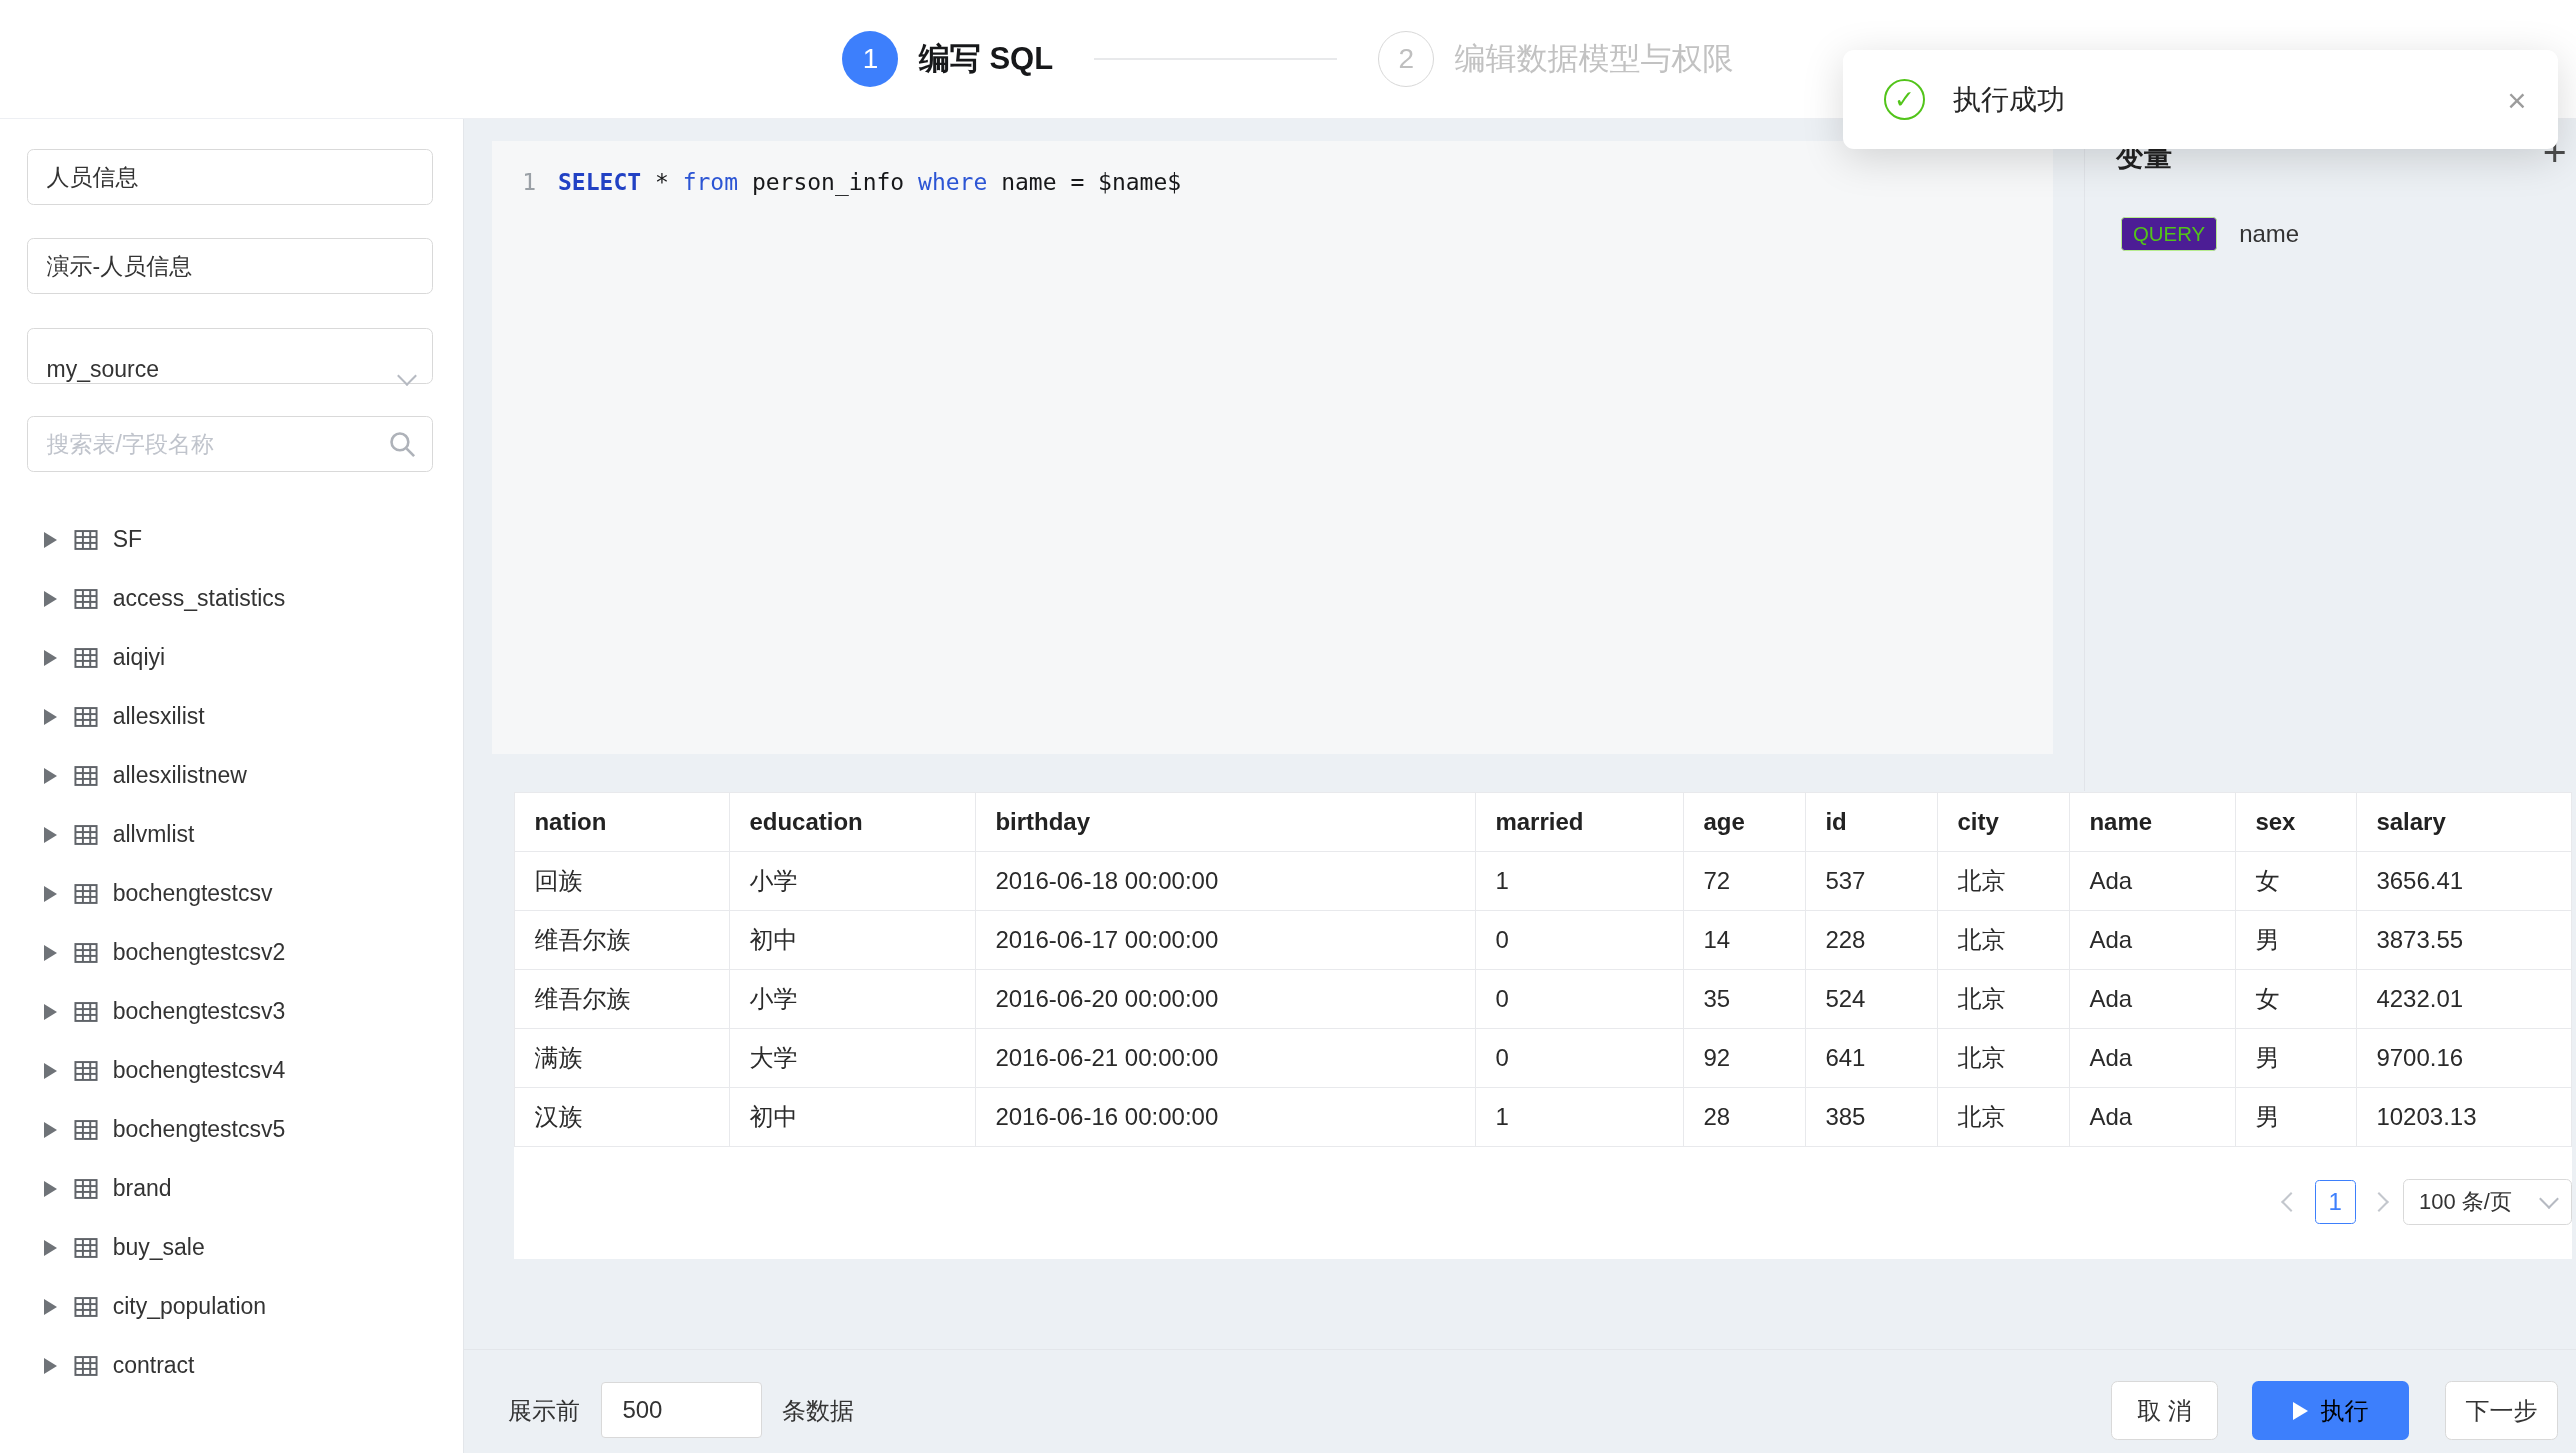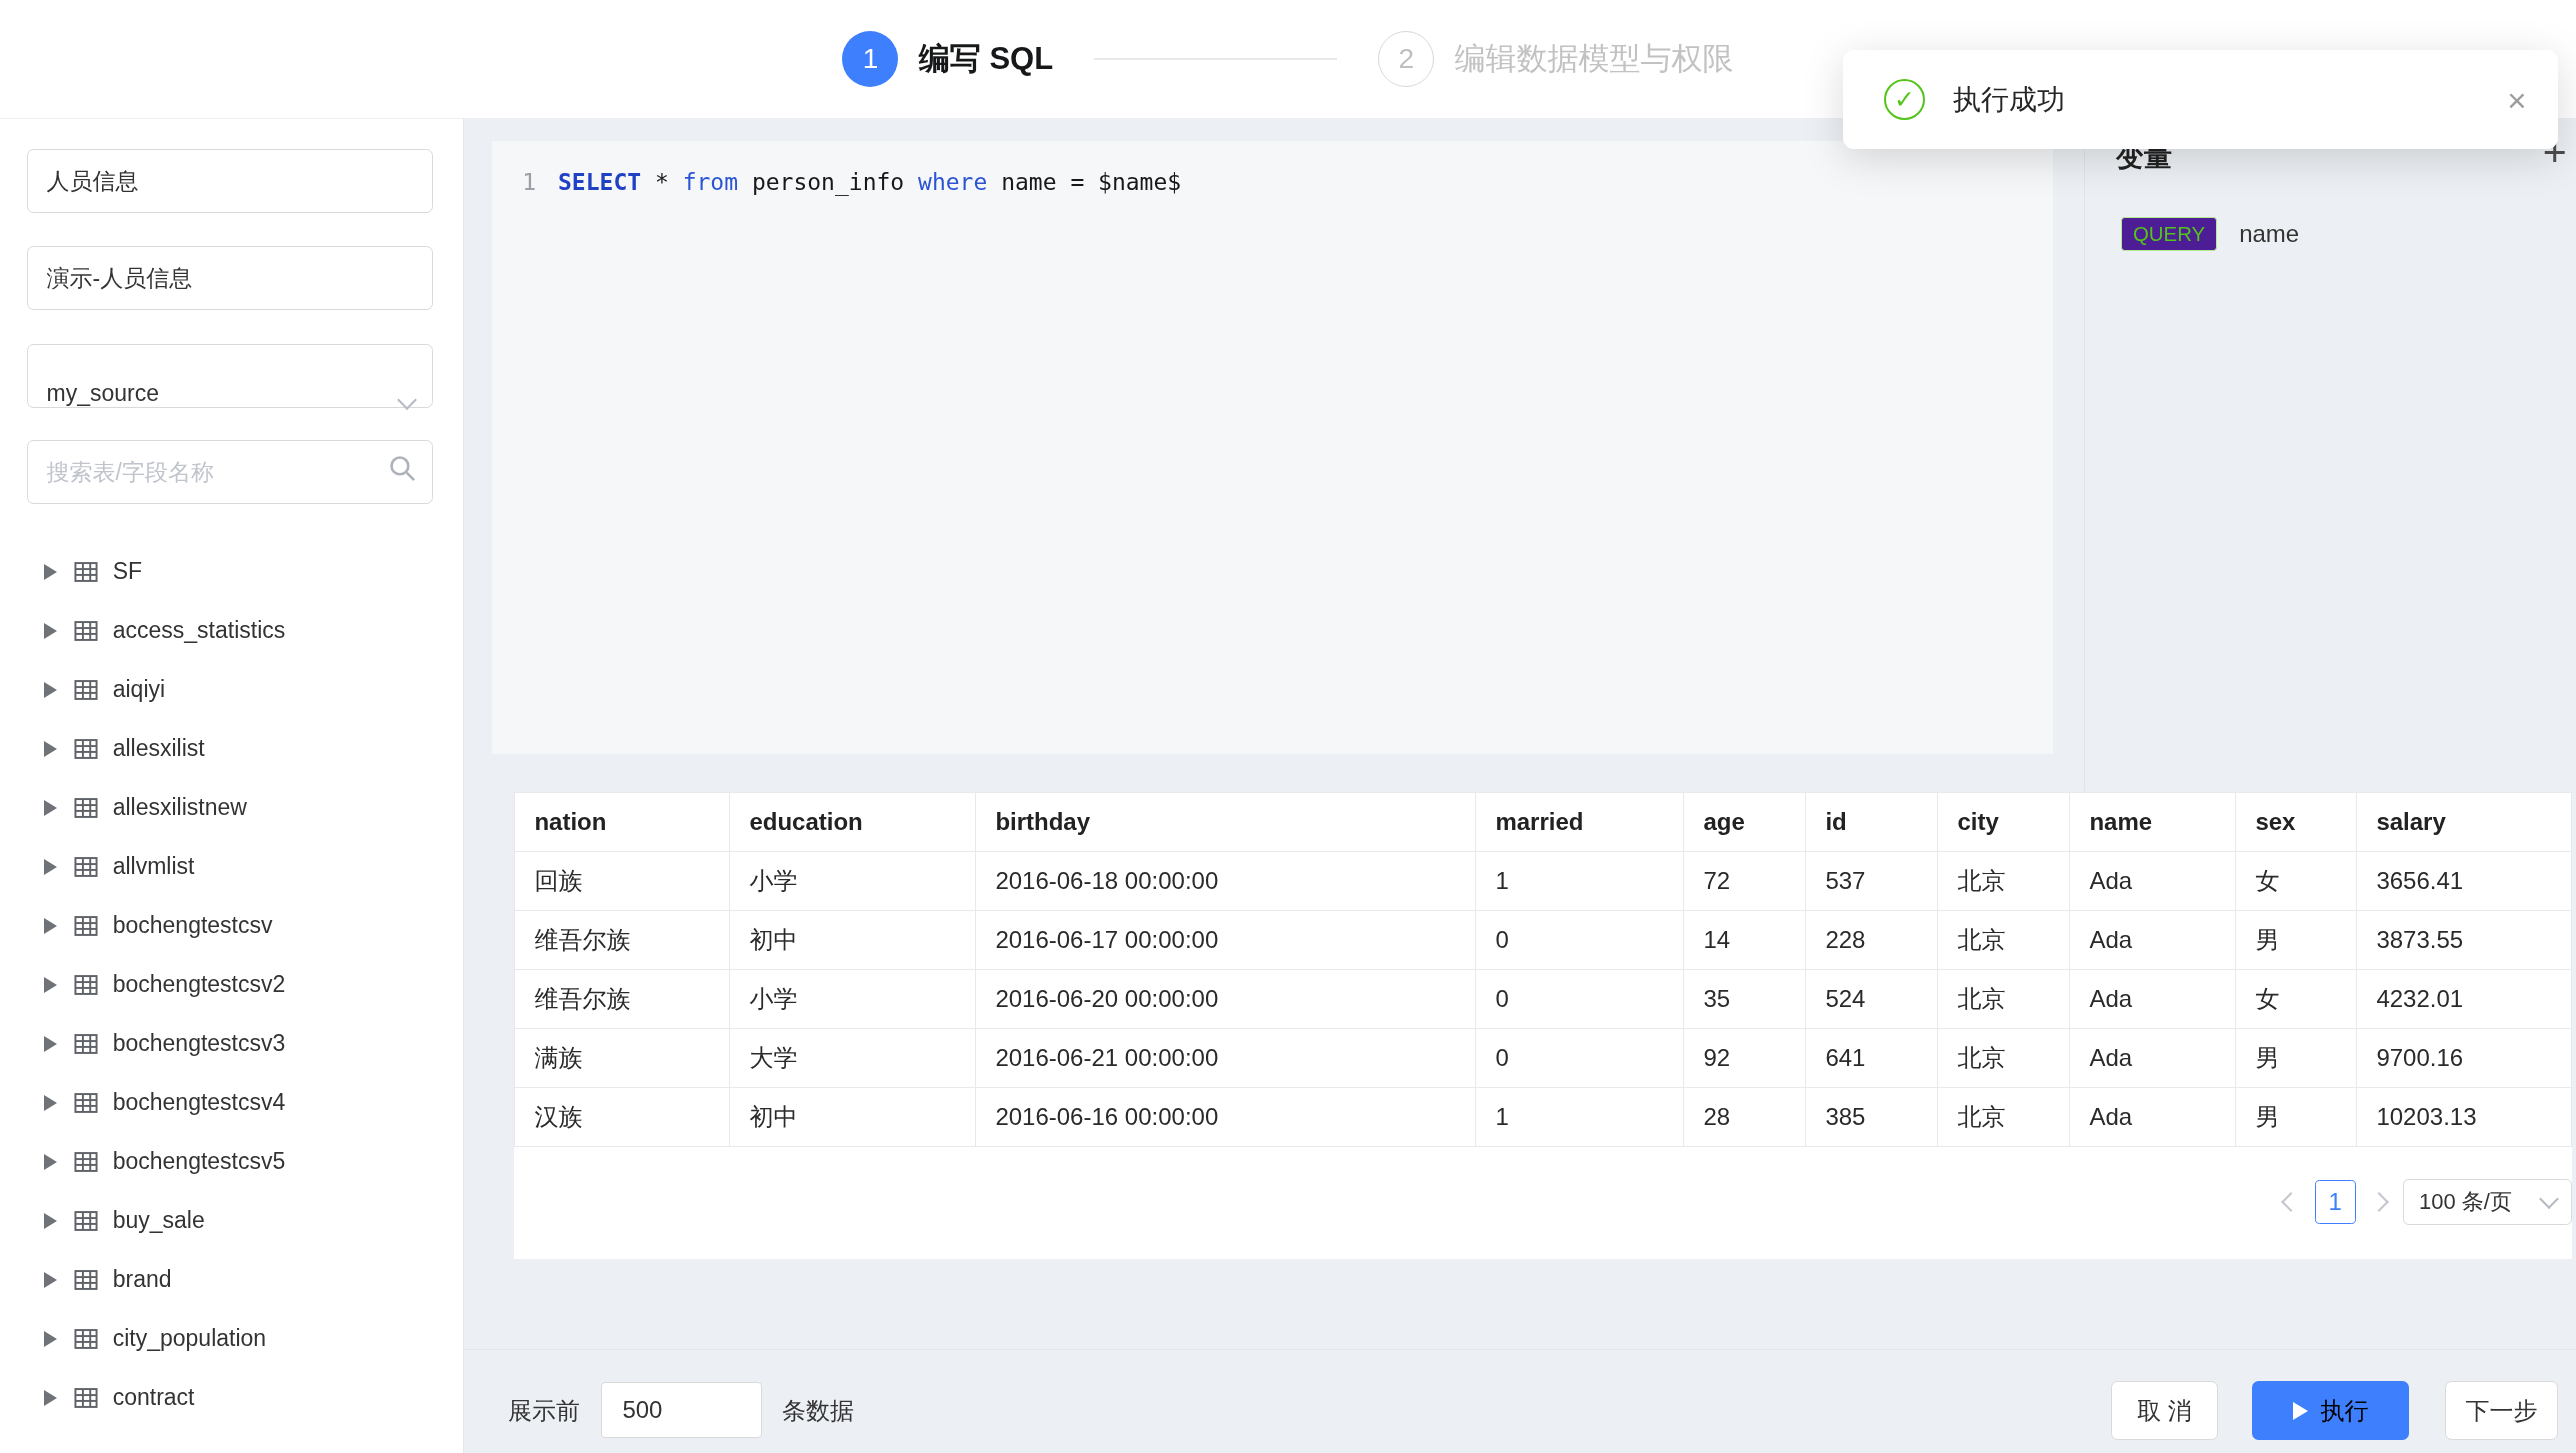--- a/index.html
+++ b/index.html
@@ -22,21 +22,21 @@
   .step.inactive .step-label{color:#c2c2c2;font-weight:400;}
 
   
   .toast{position:absolute;left:1843px;top:50px;width:715px;height:99px;background:#fff;border-radius:11px;box-shadow:0 9.3px 41px rgba(0,0,0,0.15);display:flex;align-items:center;z-index:50;}
   .toast-icon{width:41px;height:41px;border-radius:50%;border:2.8px solid var(--success,#52c41a);color:var(--success,#52c41a);display:flex;align-items:center;justify-content:center;font-size:25px;font-weight:700;margin:0 28px 0 41px;flex:none;}
   .toast-text{font-size:28px;color:#262626;}
   .toast-close{position:absolute;right:31.5px;top:50%;transform:translateY(-50%);color:#9c9c9c;font-size:33px;line-height:1;cursor:pointer;}
 
   
   .sidebar{position:absolute;left:0;top:119px;width:464px;height:1334px;background:#fff;border-right:0.9px solid #e3e6ea;overflow:hidden;z-index:4;}
-  .sb-field{display:block;width:406px;margin-left:27px;height:64px;border:0.9px solid #d9d9d9;border-radius:6.5px;background:#fff;font-size:23px;color:#333;padding:0 18.5px;font-family:inherit;}
+  .sb-field{display:block;width:406px;margin-left:27px;height:56px;border:0.9px solid #d9d9d9;border-radius:6.5px;background:#fff;font-size:23px;color:#333;padding:0 18.5px;font-family:inherit;}
   input.sb-field::placeholder{color:#c0c4cc;}
   .mt32{margin-top:30px;} .mt36{margin-top:33px;} .mt37{margin-top:34px;} .mt35{margin-top:32px;}
   .sb-select{display:flex;align-items:flex-end;justify-content:space-between;cursor:pointer;}
   .chev{width:14px;height:14px;border-right:2.8px solid #b6bac2;border-bottom:2.8px solid #b6bac2;transform:rotate(45deg);margin-top:-5.6px;flex:none;}
   .search-wrap{position:relative;width:406px;margin-left:27px;}
   .search-wrap input{width:406px;margin-left:0;padding-right:61px;}
   .search-icon{position:absolute;right:15px;top:13px;}
 
   .tree{margin-top:38px;}
   .tree-item{height:59px;display:flex;align-items:center;padding-left:44px;font-size:23px;color:#333;cursor:pointer;}
@@ -275,34 +275,34 @@
         <span class="caret"></span>
         <span class="tbl-icon">
           <svg width="26" height="26" viewBox="0 0 16 16" fill="none">
             <rect x="1.5" y="2.5" width="13" height="11" stroke="#5f6368" stroke-width="1.2"></rect>
             <line x1="1.5" y1="6.2" x2="14.5" y2="6.2" stroke="#5f6368" stroke-width="1.2"></line>
             <line x1="1.5" y1="9.8" x2="14.5" y2="9.8" stroke="#5f6368" stroke-width="1.2"></line>
             <line x1="6.1" y1="2.5" x2="6.1" y2="13.5" stroke="#5f6368" stroke-width="1.2"></line>
             <line x1="10.6" y1="2.5" x2="10.6" y2="13.5" stroke="#5f6368" stroke-width="1.2"></line>
           </svg>
         </span>
+        <span>brand</span>
+      </div>
+      <div class="tree-item">
+        <span class="caret"></span>
+        <span class="tbl-icon">
+          <svg width="26" height="26" viewBox="0 0 16 16" fill="none">
+            <rect x="1.5" y="2.5" width="13" height="11" stroke="#5f6368" stroke-width="1.2"></rect>
+            <line x1="1.5" y1="6.2" x2="14.5" y2="6.2" stroke="#5f6368" stroke-width="1.2"></line>
+            <line x1="1.5" y1="9.8" x2="14.5" y2="9.8" stroke="#5f6368" stroke-width="1.2"></line>
+            <line x1="6.1" y1="2.5" x2="6.1" y2="13.5" stroke="#5f6368" stroke-width="1.2"></line>
+            <line x1="10.6" y1="2.5" x2="10.6" y2="13.5" stroke="#5f6368" stroke-width="1.2"></line>
+          </svg>
+        </span>
         <span>buy_sale</span>
-      </div>
-      <div class="tree-item">
-        <span class="caret"></span>
-        <span class="tbl-icon">
-          <svg width="26" height="26" viewBox="0 0 16 16" fill="none">
-            <rect x="1.5" y="2.5" width="13" height="11" stroke="#5f6368" stroke-width="1.2"></rect>
-            <line x1="1.5" y1="6.2" x2="14.5" y2="6.2" stroke="#5f6368" stroke-width="1.2"></line>
-            <line x1="1.5" y1="9.8" x2="14.5" y2="9.8" stroke="#5f6368" stroke-width="1.2"></line>
-            <line x1="6.1" y1="2.5" x2="6.1" y2="13.5" stroke="#5f6368" stroke-width="1.2"></line>
-            <line x1="10.6" y1="2.5" x2="10.6" y2="13.5" stroke="#5f6368" stroke-width="1.2"></line>
-          </svg>
-        </span>
-        <span>brand</span>
       </div>
       <div class="tree-item">
         <span class="caret"></span>
         <span class="tbl-icon">
           <svg width="26" height="26" viewBox="0 0 16 16" fill="none">
             <rect x="1.5" y="2.5" width="13" height="11" stroke="#5f6368" stroke-width="1.2"></rect>
             <line x1="1.5" y1="6.2" x2="14.5" y2="6.2" stroke="#5f6368" stroke-width="1.2"></line>
             <line x1="1.5" y1="9.8" x2="14.5" y2="9.8" stroke="#5f6368" stroke-width="1.2"></line>
             <line x1="6.1" y1="2.5" x2="6.1" y2="13.5" stroke="#5f6368" stroke-width="1.2"></line>
             <line x1="10.6" y1="2.5" x2="10.6" y2="13.5" stroke="#5f6368" stroke-width="1.2"></line>

